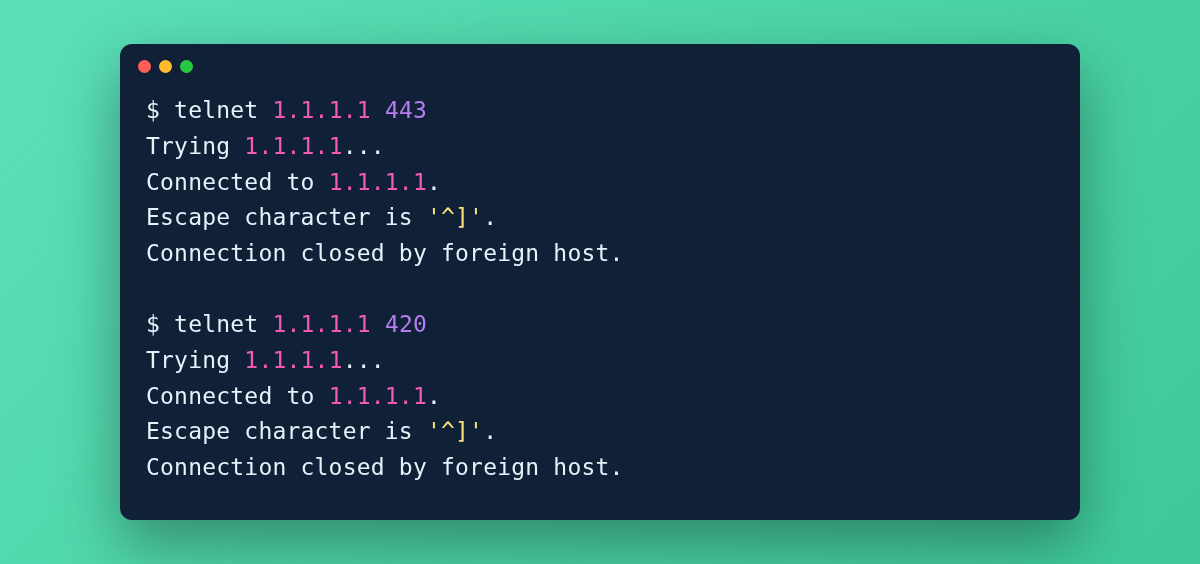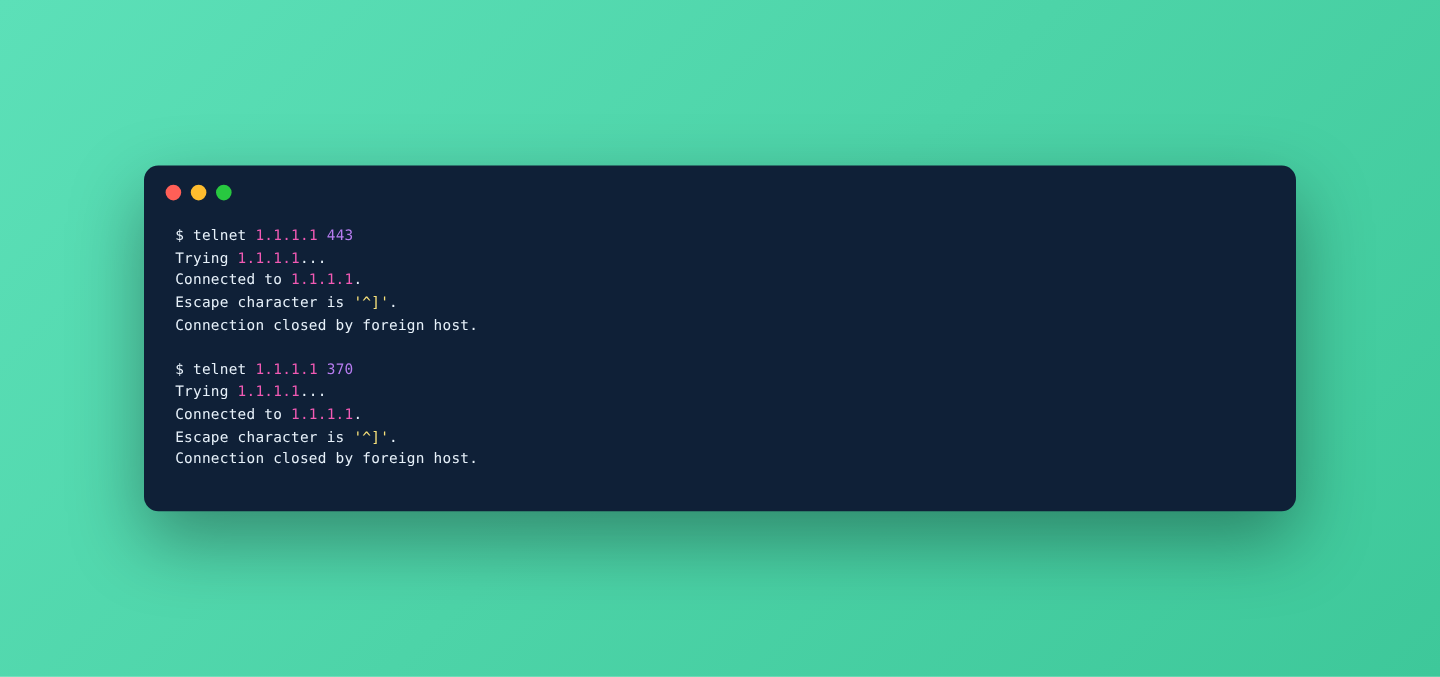--- a/index.html
+++ b/index.html
@@ -19,21 +19,21 @@
     .titlebar {
       display: flex; align-items: center; gap: 8px;
       padding: 16px 18px 6px 18px;
     }
     .dot { width: 13px; height: 13px; border-radius: 50%; }
     .dot.red    { background: #ff5f57; }
     .dot.yellow { background: #febc2e; }
     .dot.green  { background: #28c840; }
     .content {
       padding: 14px 26px 34px 26px;
-      font-size: 12px;
+      font-size: 23px;
       line-height: 1.55;
       letter-spacing: 0.2px;
       color: #e7f1fa;
     }
     .blank { height: 1.55em; }
     .tok-prompt { color: #e7f1fa; }
     .tok-cmd    { color: #e7f1fa; }
     .tok-ip     { color: #f25ab4; }
     .tok-port   { color: #b77cf0; }
     .tok-quote  { color: #f7e07a; }
@@ -51,20 +51,20 @@
   <div class="content">
 
     <div class="line"><span class="tok-prompt">$ </span><span class="tok-cmd">telnet</span><span> </span><span class="tok-ip">1.1.1.1</span><span> </span><span class="tok-port">443</span></div>
     <div class="line"><span>Trying </span><span class="tok-ip">1.1.1.1</span><span>...</span></div>
     <div class="line"><span>Connected to </span><span class="tok-ip">1.1.1.1</span><span>.</span></div>
     <div class="line"><span>Escape character is </span><span class="tok-quote">'^]'</span><span>.</span></div>
     <div class="line"><span>Connection closed by foreign host.</span></div>
 
     <div class="blank"></div>
 
-    <div class="line"><span class="tok-prompt">$ </span><span class="tok-cmd">telnet</span><span> </span><span class="tok-ip">1.1.1.1</span><span> </span><span class="tok-port">370</span></div>
+    <div class="line"><span class="tok-prompt">$ </span><span class="tok-cmd">telnet</span><span> </span><span class="tok-ip">1.1.1.1</span><span> </span><span class="tok-port">420</span></div>
     <div class="line"><span>Trying </span><span class="tok-ip">1.1.1.1</span><span>...</span></div>
     <div class="line"><span>Connected to </span><span class="tok-ip">1.1.1.1</span><span>.</span></div>
     <div class="line"><span>Escape character is </span><span class="tok-quote">'^]'</span><span>.</span></div>
     <div class="line"><span>Connection closed by foreign host.</span></div>
 
   </div>
 </div>
 
 </body></html>

